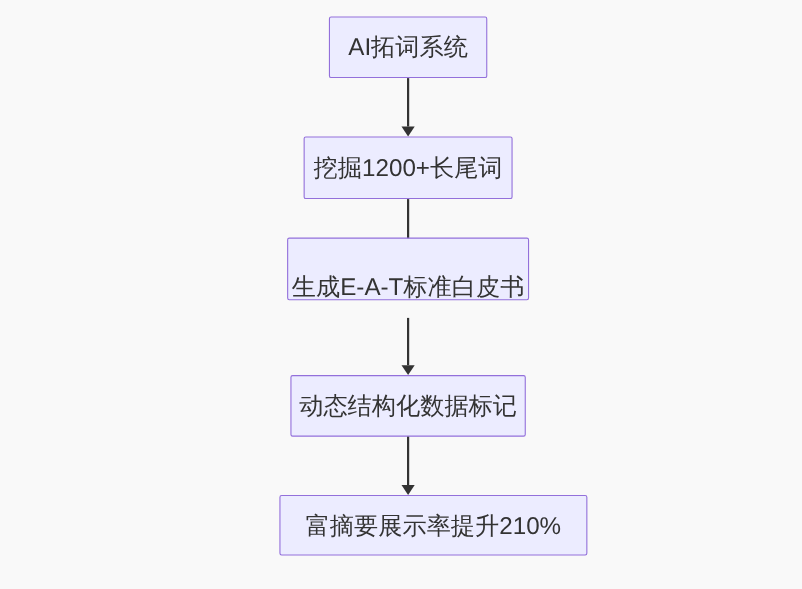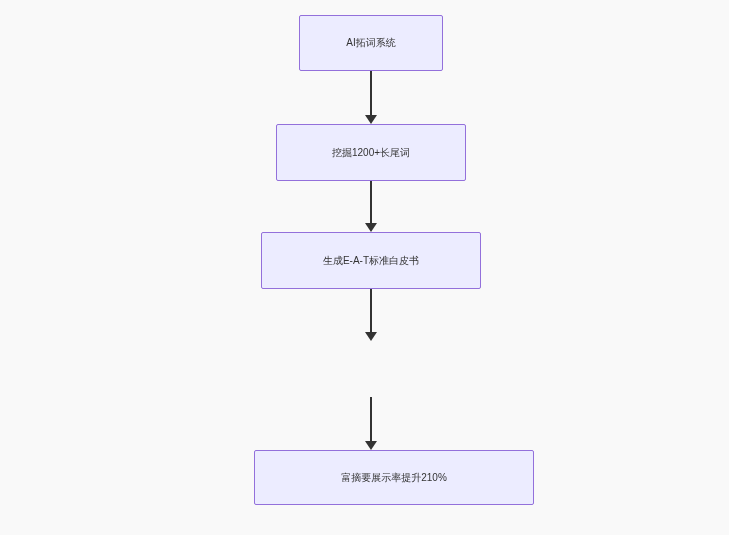--- a/index.html
+++ b/index.html
@@ -21,27 +21,27 @@
   .flow-node {
     position: absolute;
     box-sizing: border-box;
     background: var(--node-fill, #ececff);
     border: 1px solid var(--node-border, #9370db);
     border-radius: 2px;
     display: flex;
     align-items: center;
     justify-content: center;
     color: var(--node-text, #333333);
-    font-size: 10px;
+    font-size: 22px;
     line-height: 1;
     white-space: nowrap;
   }
   .n1 { left: 299px; top: 15px;  width: 144px; height: 56px; }
   .n2 { left: 276px; top: 124px; width: 190px; height: 57px; }
-  .n3 { left: 261px; top: 232px; width: 220px; height: 57px; }
+  .n3 { left: 261px; top: 216px; width: 220px; height: 57px; align-items: flex-end; }
   .n4 { left: 264px; top: 341px; width: 214px; height: 56px; }
   .n5 { left: 254px; top: 450px; width: 280px; height: 55px; }
 
   .flow-edge {
     position: absolute;
     left: 365px;            
     width: 12px;
     display: flex;
     flex-direction: column;
     align-items: center;
@@ -88,20 +88,23 @@
 
   <div class="flow-node n3">
     <span>生成E-A-T标准白皮书</span>
   </div>
 
   <div class="flow-edge e3">
     <div class="edge-line"></div>
     <div class="edge-head"></div>
   </div>
 
+  <div class="flow-node n4">
+    <span>动态结构化数据标记</span>
+  </div>
 
   <div class="flow-edge e4">
     <div class="edge-line"></div>
     <div class="edge-head"></div>
   </div>
 
   <div class="flow-node n5">
     <span>富摘要展示率提升210%</span>
   </div>
 

